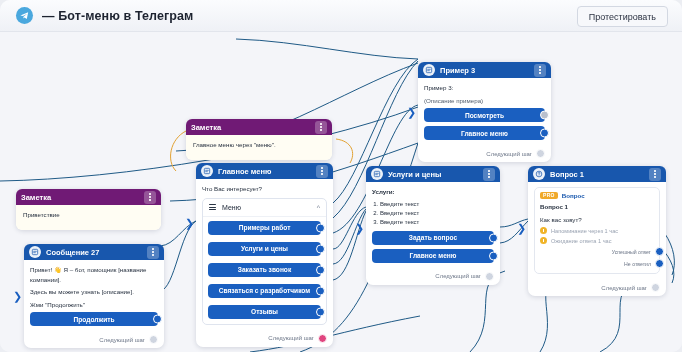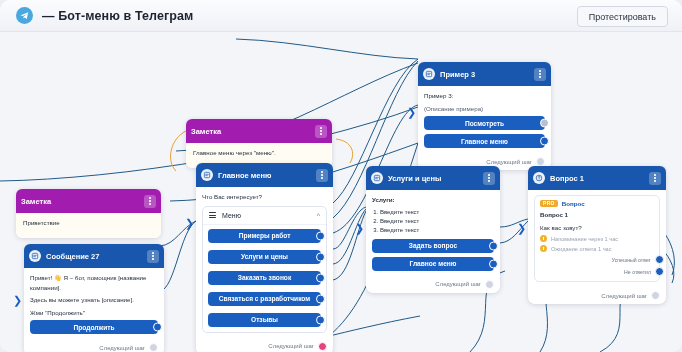--- a/index.html
+++ b/index.html
@@ -52,27 +52,27 @@
 
   
   .node{
     position:absolute;
     background:#ffffff;
     border-radius:7px;
     box-shadow:0 1px 5px rgba(26,40,70,.16);
     z-index:10;
   }
   .node-head{
-    height:24px;border-radius:6px 6px 0 0;
+    height:16px;border-radius:6px 6px 0 0;
     display:flex;align-items:center;padding:0 5px;
     color:#fff;font-size:7.5px;font-weight:bold;
     white-space:nowrap;overflow:hidden;
   }
   .node-head.blue{background:#1857ad;}
-  .node-head.yellow{background:#a21caf;border-radius:6px 6px 0 0;}
+  .node-head.yellow{background:#701a75;border-radius:6px 6px 0 0;}
   .head-ico{
     width:12px;height:12px;border-radius:50%;
     background:rgba(255,255,255,.92);
     display:flex;align-items:center;justify-content:center;
     margin-right:5px;flex:0 0 auto;
   }
   .head-ico svg{display:block;}
   .head-title{flex:1 1 auto;overflow:hidden;text-overflow:ellipsis;}
   .kebab{
     width:12px;height:13px;border-radius:3px;

